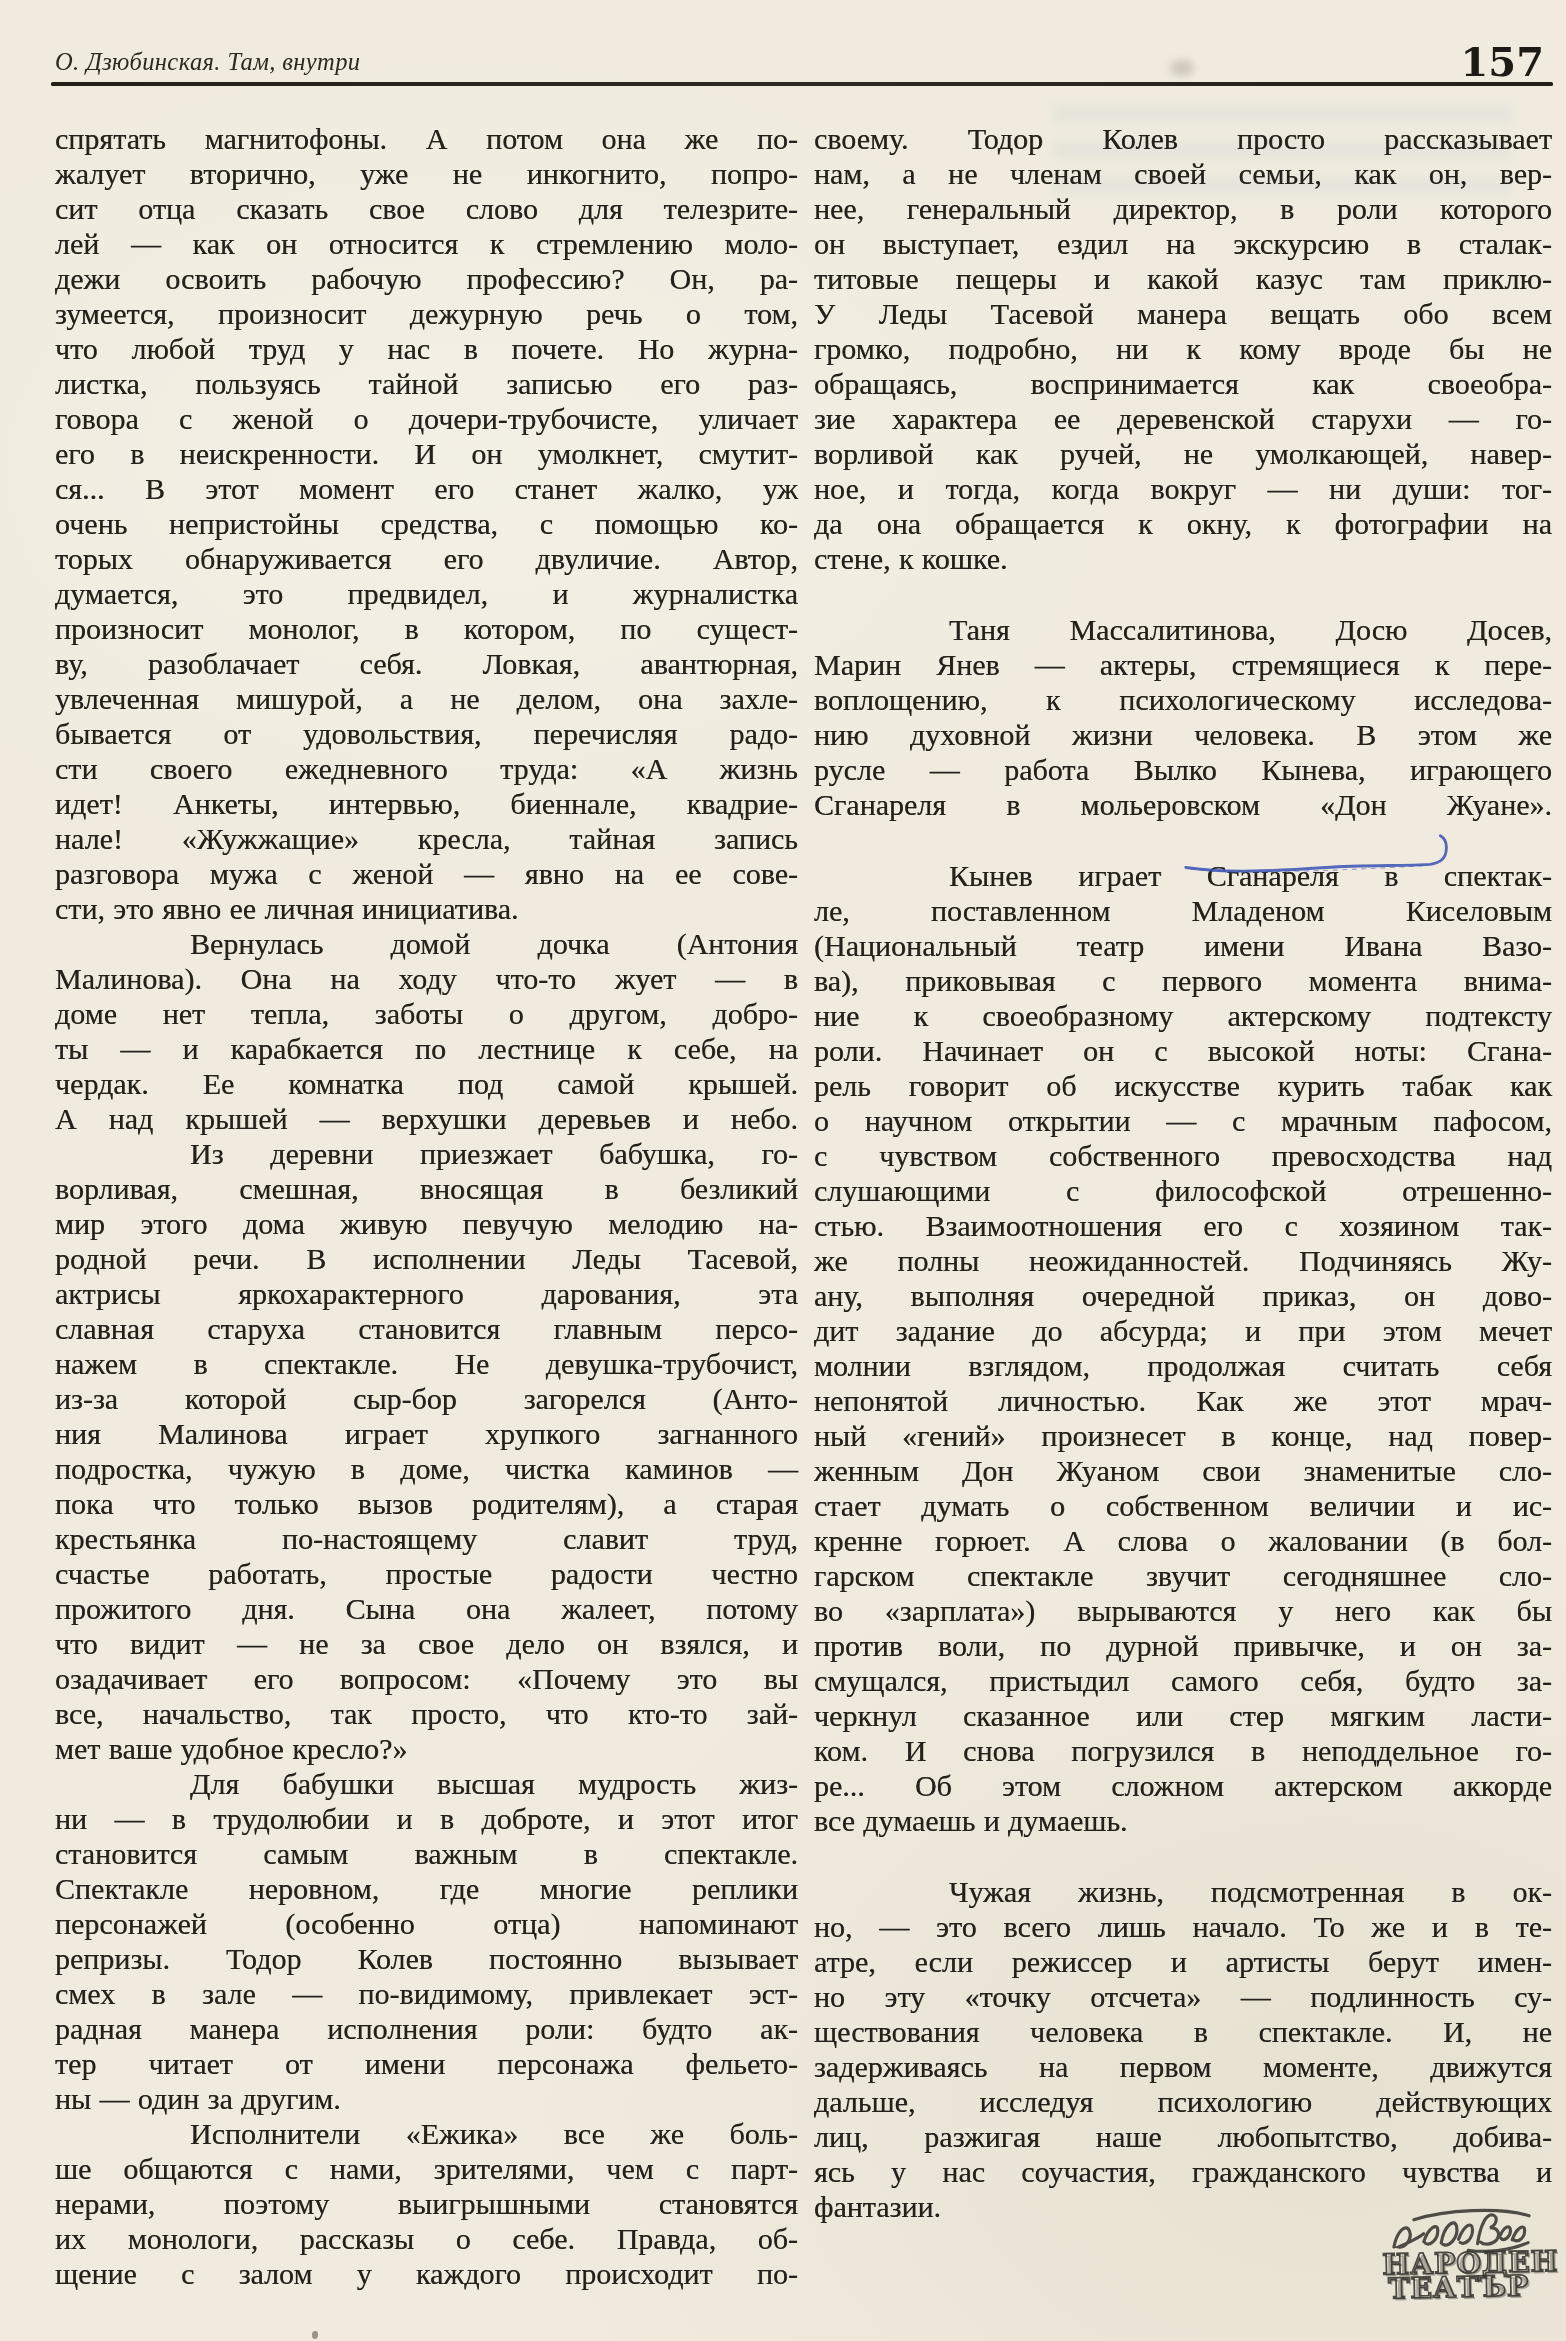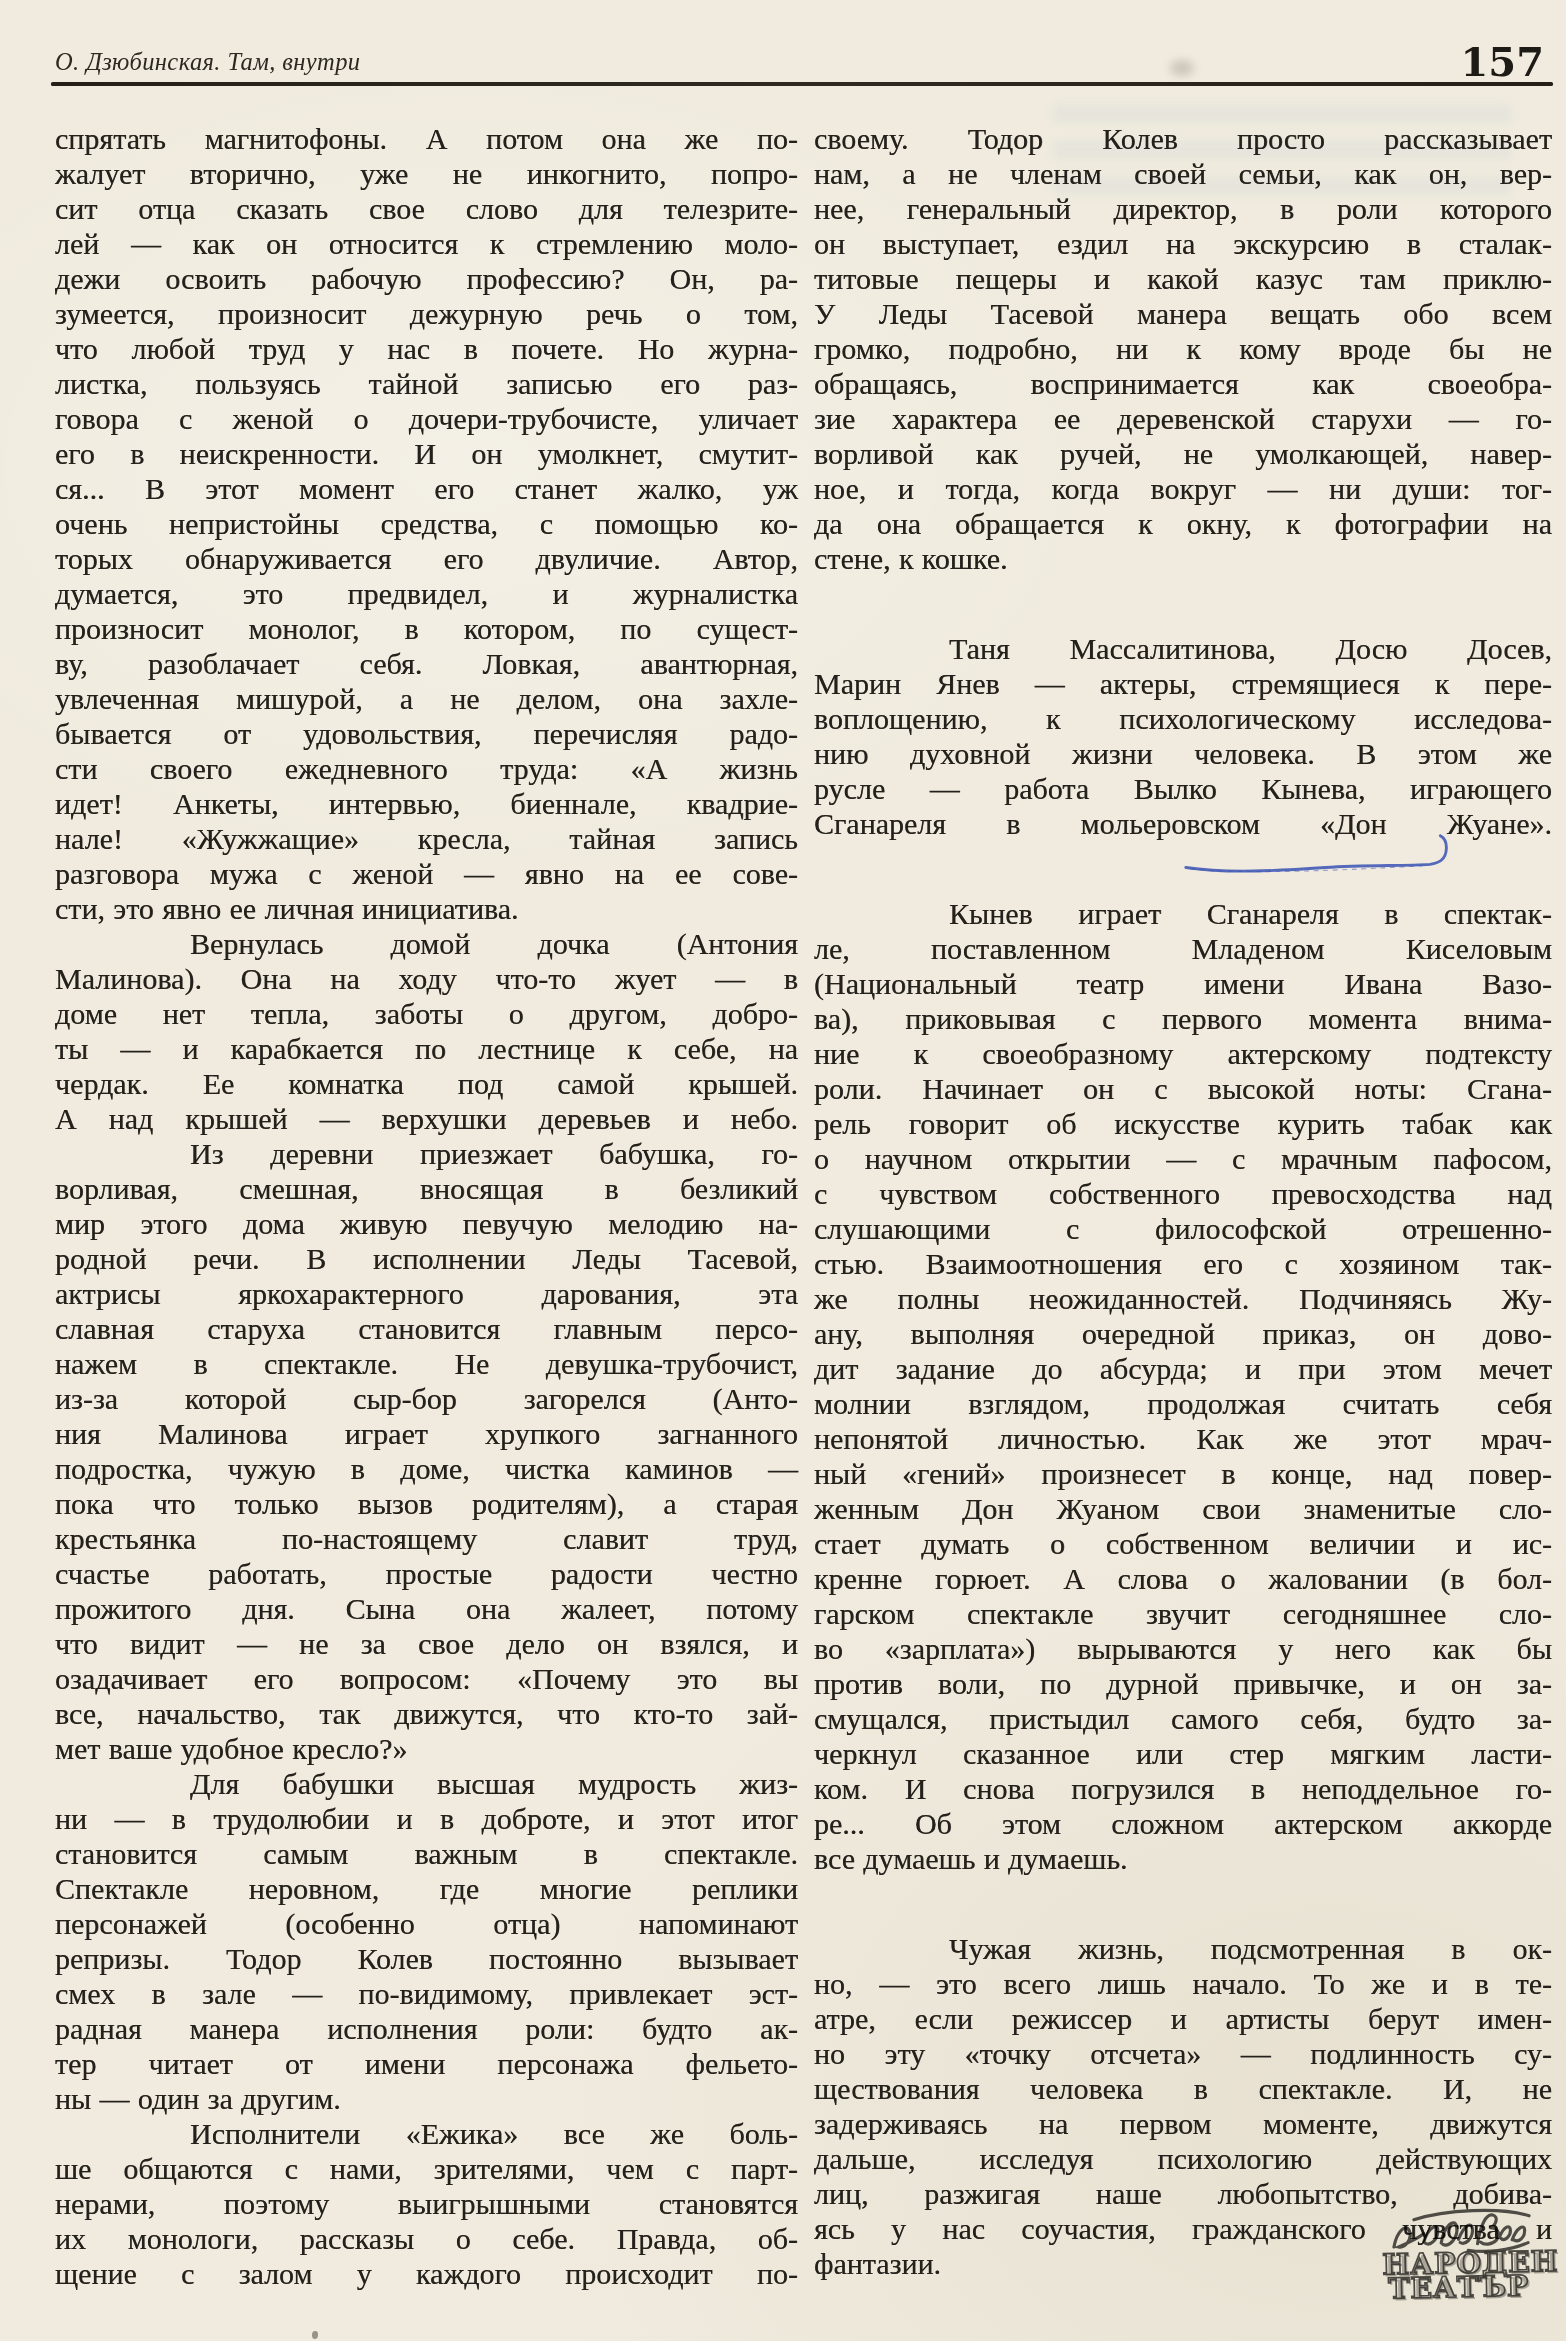--- a/index.html
+++ b/index.html
@@ -27,21 +27,21 @@
   }
   .rule{
     position:absolute;left:51px;right:12.7px;top:82px;height:4px;
     background:linear-gradient(90deg,#242018 0%,#2e2a22 50%,#242018 100%);
     border-radius:1.6px;
   }
   .col{position:absolute;top:121px;}
   #col-left{left:55px;width:743px;}
   #col-right{left:814px;width:738px;}
   .para{margin:0;}
-  .para.gap{margin-top:55px;}
+  .para.gap{margin-top:36px;}
   .line{
     font-size:30px;line-height:35px;
     text-align:justify;text-align-last:justify;
     text-justify:inter-word;
     word-spacing:0.8px;
     text-shadow:0.3px 0.2px 0.4px rgba(32,28,22,.65);
     white-space:normal;
   }
   .line.end{text-align-last:left;}
   .line.ind{padding-left:135px;}
@@ -135,21 +135,21 @@
         <div class="line">нажем в спектакле. Не девушка-трубочист,</div>
         <div class="line">из-за которой сыр-бор загорелся (Анто-</div>
         <div class="line">ния Малинова играет хрупкого загнанного</div>
         <div class="line">подростка, чужую в доме, чистка каминов —</div>
         <div class="line">пока что только вызов родителям), а старая</div>
         <div class="line">крестьянка по-настоящему славит труд,</div>
         <div class="line">счастье работать, простые радости честно</div>
         <div class="line">прожитого дня. Сына она жалеет, потому</div>
         <div class="line">что видит — не за свое дело он взялся, и</div>
         <div class="line">озадачивает его вопросом: «Почему это вы</div>
-        <div class="line">все, начальство, так движутся, что кто-то зай-</div>
+        <div class="line">все, начальство, так просто, что кто-то зай-</div>
         <div class="line end">мет ваше удобное кресло?»</div>
       </div>
       <div class="para">
         <div class="line ind">Для бабушки высшая мудрость жиз-</div>
         <div class="line">ни — в трудолюбии и в доброте, и этот итог</div>
         <div class="line">становится самым важным в спектакле.</div>
         <div class="line">Спектакле неровном, где многие реплики</div>
         <div class="line">персонажей (особенно отца) напоминают</div>
         <div class="line">репризы. Тодор Колев постоянно вызывает</div>
         <div class="line">смех в зале — по-видимому, привлекает эст-</div>

